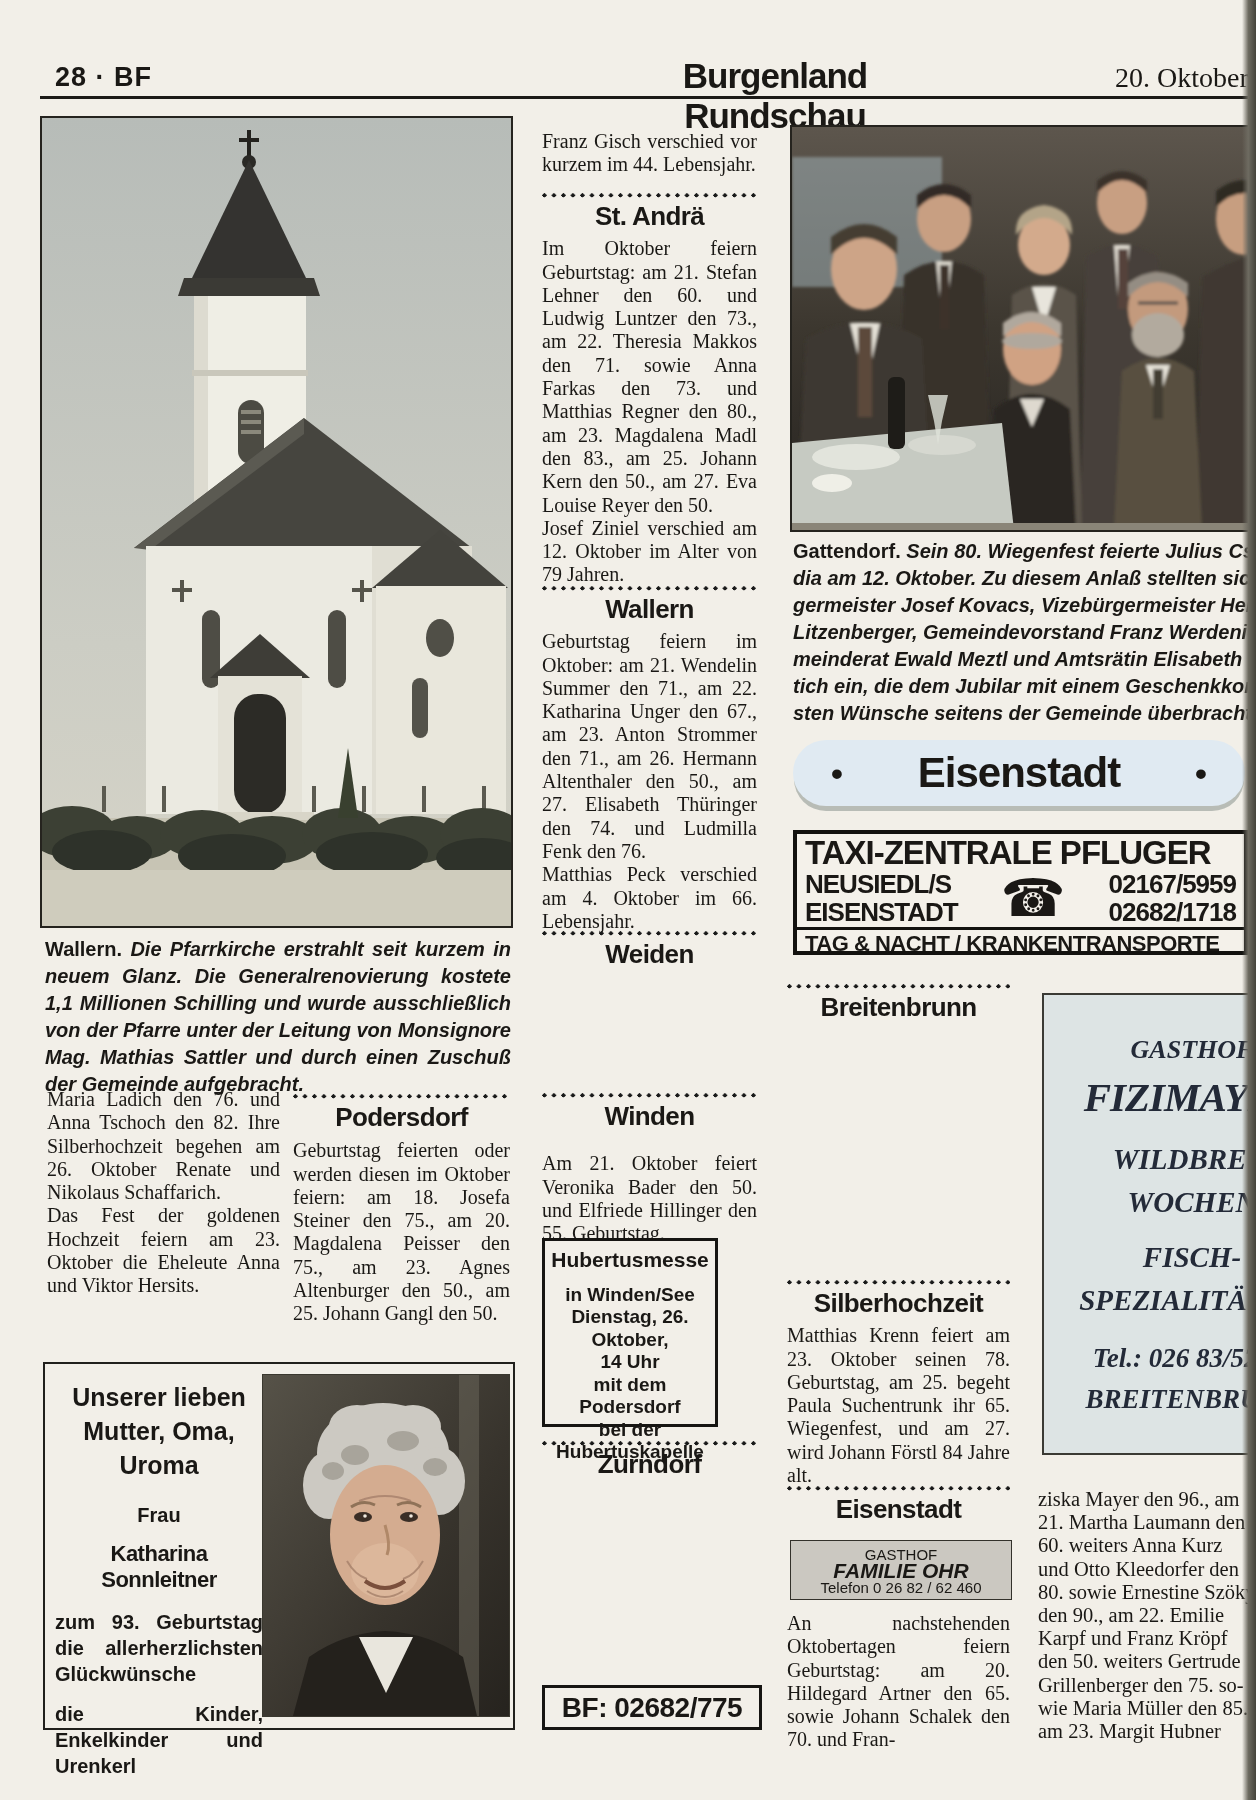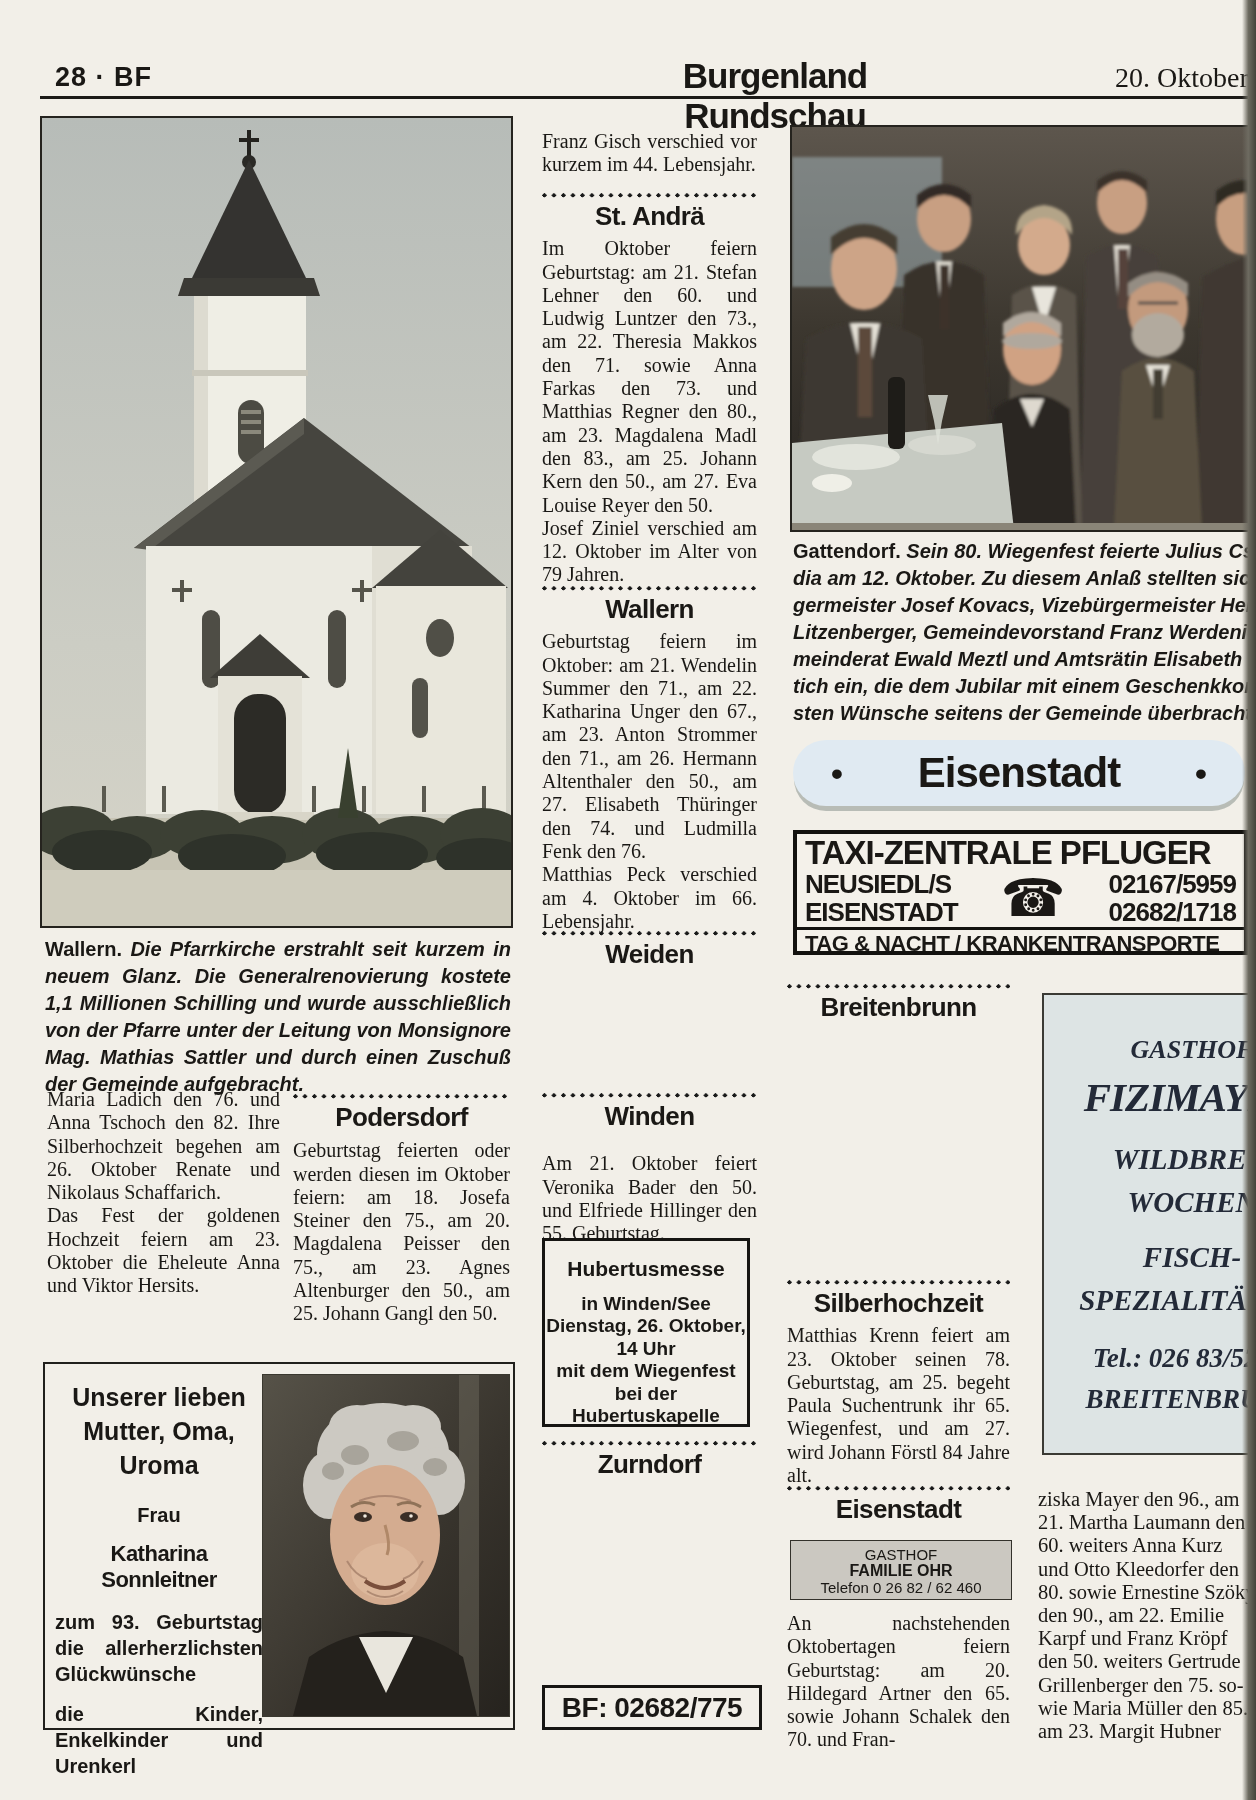--- a/index.html
+++ b/index.html
@@ -216,26 +216,26 @@
     <div class="dots"></div>
     <h3 class="head">Weiden</h3>
   </div>
 
   <div class="abs" style="left:542px;top:1093px;width:215px;">
     <div class="dots"></div>
     <h3 class="head">Winden</h3>
     <p class="serifp" style="margin-top:22px;">Am 21. Oktober feiert Veronika Bader den 50. und Elfriede Hillinger den 55. Geburtstag.</p>
   </div>
 
-  <div class="abs boxline" style="left:542px;top:1238px;width:208px;height:189px;padding-top:17px;">
+  <div class="abs boxline" style="left:542px;top:1238px;width:176px;height:189px;padding-top:8px;">
     <p class="hub" style="font-size:21px;">Hubertusmesse</p>
     <p class="hub" style="margin-top:12px;">in Winden/See</p>
     <p class="hub">Dienstag, 26. Oktober,</p>
     <p class="hub">14 Uhr</p>
-    <p class="hub">mit dem Wiegenfest</p>
+    <p class="hub">mit dem Podersdorf</p>
     <p class="hub">bei der</p>
     <p class="hub">Hubertuskapelle</p>
   </div>
 
   <div class="abs" style="left:542px;top:1441px;width:215px;">
     <div class="dots"></div>
     <h3 class="head">Zurndorf</h3>
   </div>
 
   <div class="abs boxline sans" style="left:542px;top:1685px;width:220px;height:45px;display:flex;align-items:center;justify-content:center;font-weight:700;font-size:28px;letter-spacing:-0.5px;">BF: 02682/775</div>
@@ -355,21 +355,21 @@
     <p class="serifp" style="margin-top:7px;">Matthias Krenn feiert am 23. Oktober seinen 78. Geburtstag, am 25. begeht Paula Suchentrunk ihr 65. Wiegenfest, und am 27. wird Johann Förstl 84 Jahre alt.</p>
   </div>
 
   <div class="abs" style="left:787px;top:1486px;width:223px;">
     <div class="dots"></div>
     <h3 class="head">Eisenstadt</h3>
   </div>
   <div class="abs sans" style="left:790px;top:1540px;width:222px;height:60px;background:#cbc8c1;border:1px solid #33312b;
        box-sizing:border-box;text-align:center;padding-top:6px;">
     <div style="font-size:15px;line-height:16px;">GASTHOF</div>
-    <div style="font-size:16px;line-height:16px;font-weight:700;">FAMILIE OHR</div>
+    <div style="font-size:21px;line-height:16px;font-weight:700;font-style:italic;">FAMILIE OHR</div>
     <div style="font-size:15px;line-height:17px;">Telefon 0 26 82 / 62 460</div>
   </div>
   <p class="abs serifp" style="left:787px;top:1612px;width:223px;">An nachstehenden Oktobertagen feiern Geburtstag: am 20. Hildegard Artner den 65. sowie Johann Schalek den 70. und Fran-</p>
 
   <div class="abs" style="left:1042px;top:993px;width:300px;height:462px;border:2px solid #3a3a34;box-sizing:border-box;
        background:#dde4e4;">
     <p class="fiz" style="font-size:26px;margin-top:40px;">GASTHOF</p>
     <p class="fiz" style="font-size:41px;margin-top:8px;letter-spacing:-1px;">FIZIMAYER</p>
     <p class="fiz" style="font-size:29px;margin-top:22px;">WILDBRET-</p>
     <p class="fiz" style="font-size:29px;margin-top:10px;">WOCHEN</p>

